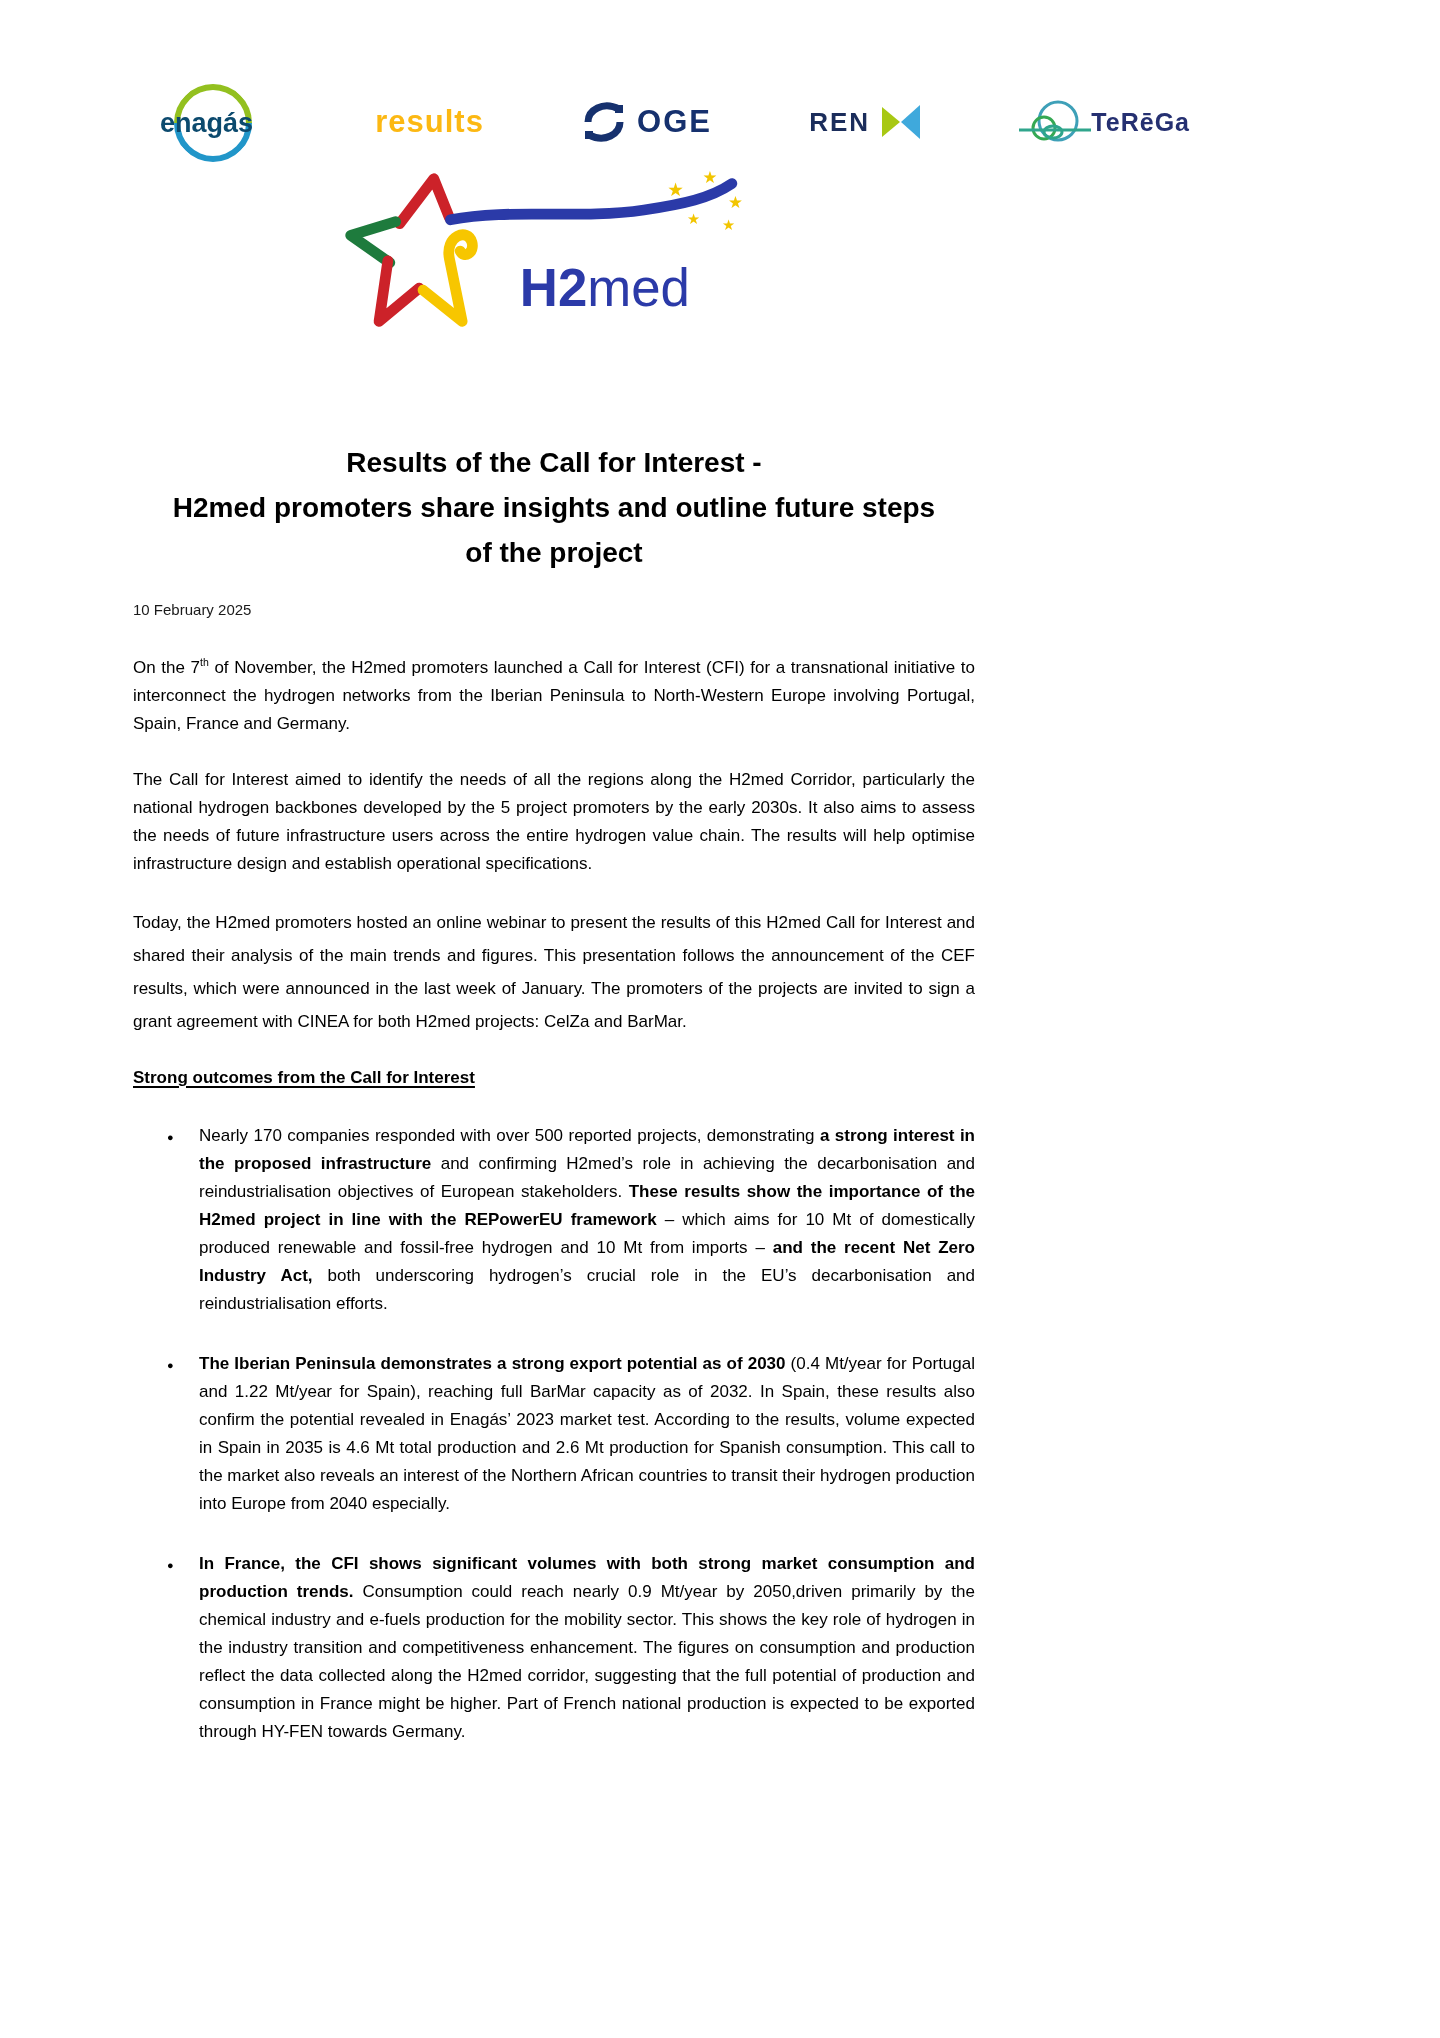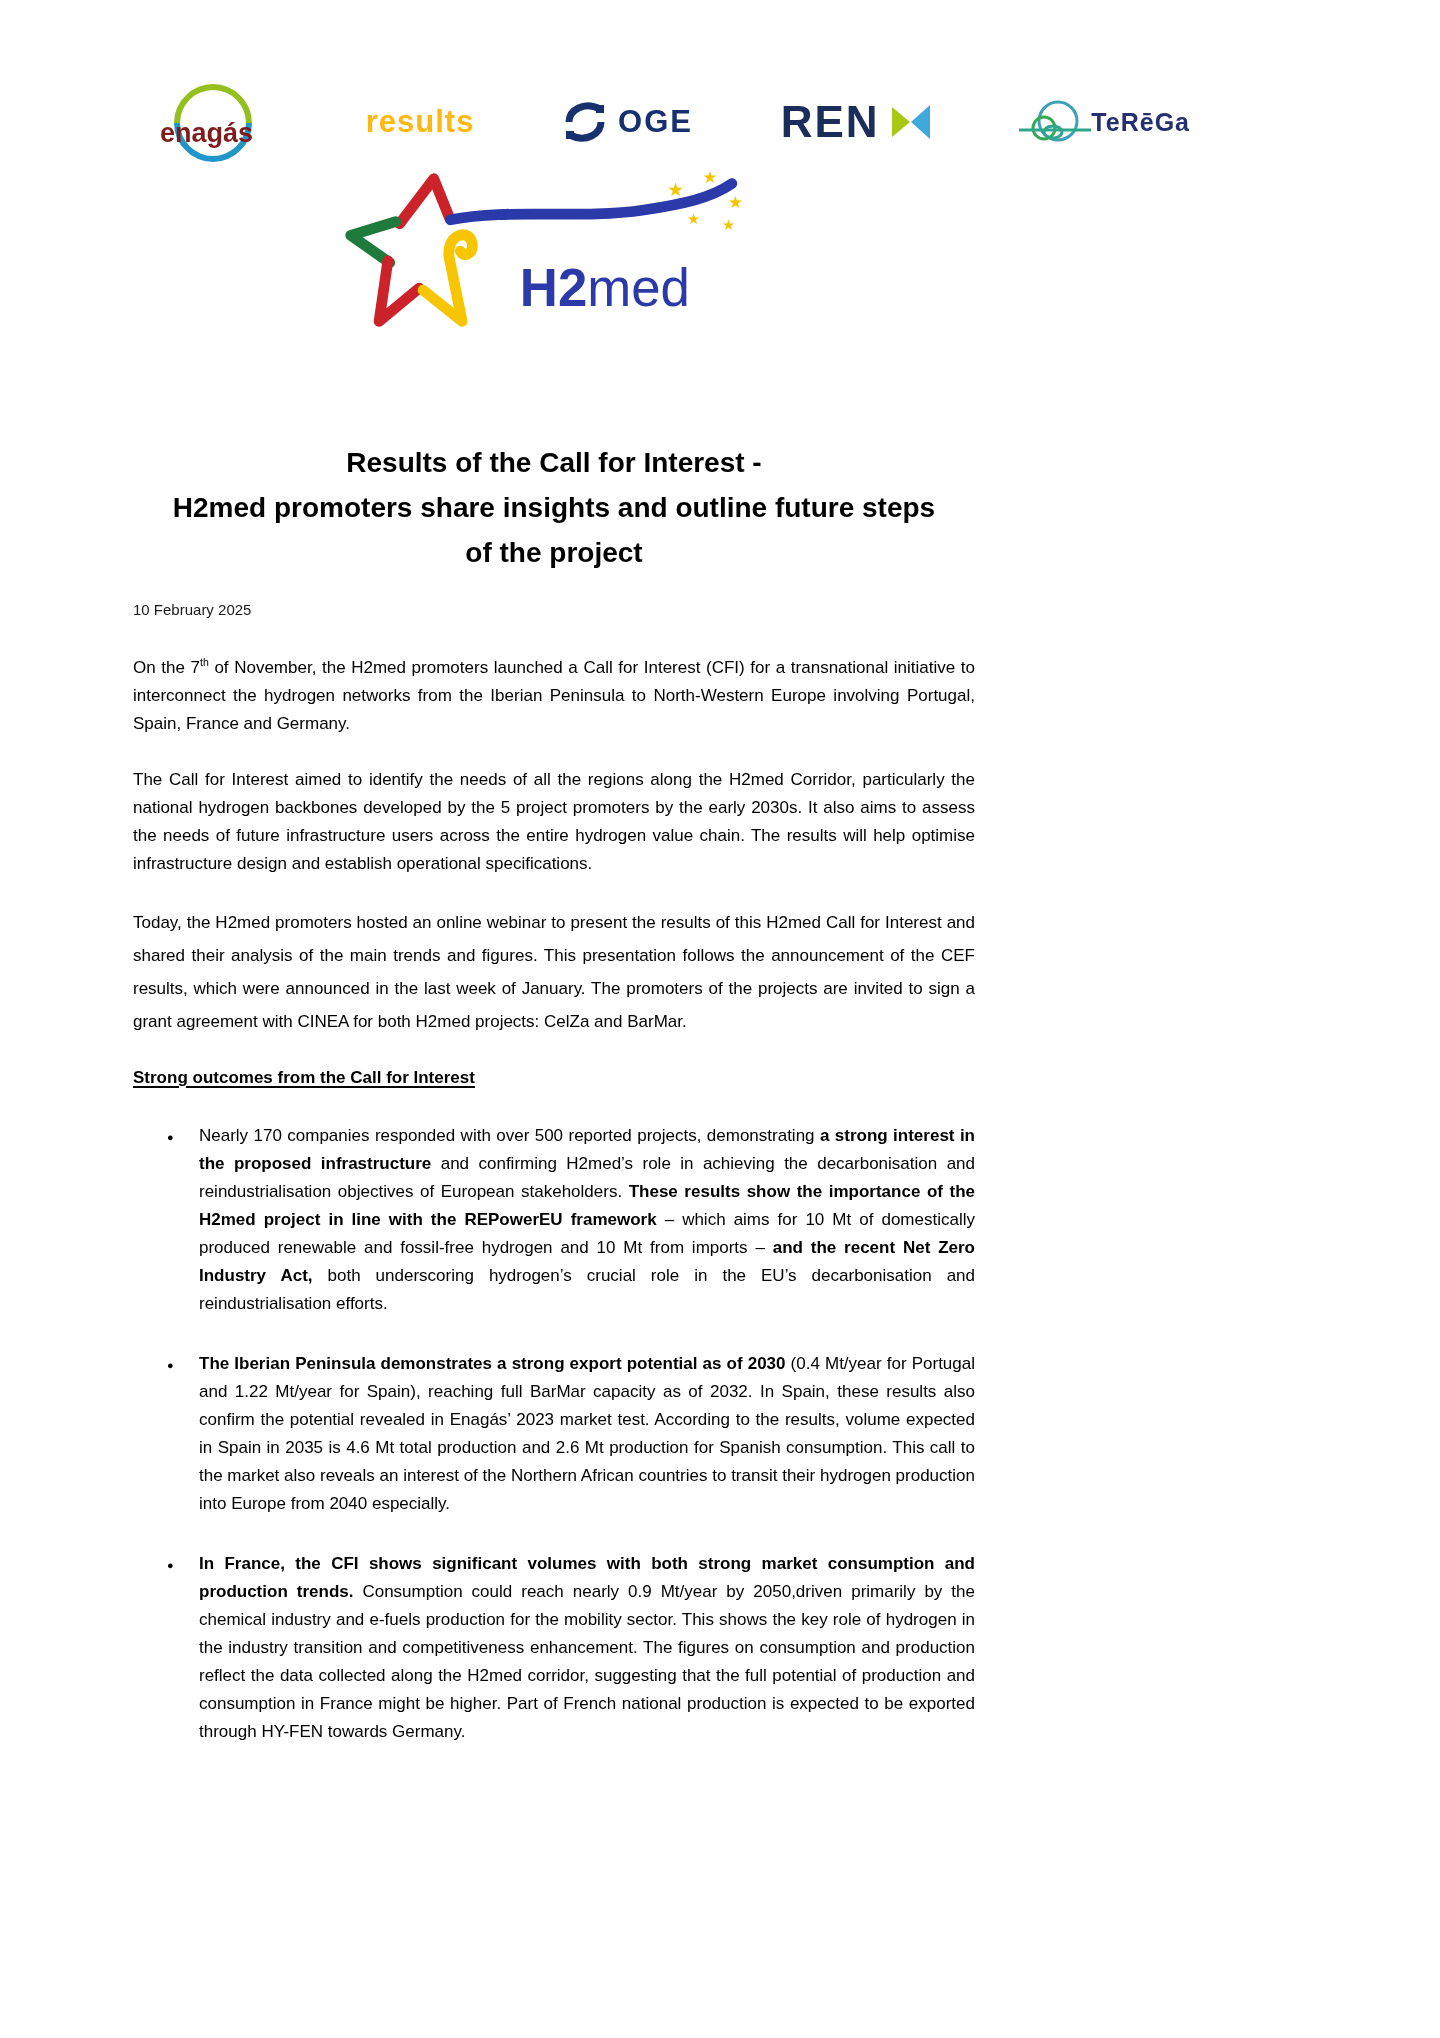--- a/index.html
+++ b/index.html
@@ -27,30 +27,30 @@
   .logo-enagas { position: relative; width: 118px; height: 80px; }
   .enagas-circle {
     position: absolute; left: 14px; top: 2px;
     width: 66px; height: 66px; border-radius: 50%;
     border: 6px solid;
     border-color: #93c01f #2196c9 #2196c9 #93c01f;
     transform: rotate(45deg);
   }
   .enagas-text {
     position: absolute; left: 0; top: 26px;
-    font-weight: bold; font-size: 27px; color: #7f1d1d; letter-spacing: 0; margin-top: 10px;
+    font-weight: bold; font-size: 27px; color: #0c4a6e; letter-spacing: 0;
   }
 
   .natran-text { font-weight: bold; font-size: 31px; color: #fcb813; letter-spacing: 1px; }
 
   .logo-oge { gap: 10px; }
   .oge-text { font-weight: bold; font-size: 31px; color: #16316e; letter-spacing: 2px; }
 
   .logo-ren { gap: 10px; }
-  .ren-text { font-weight: bold; font-size: 44px; color: #1b2d5b; letter-spacing: 2px; }
+  .ren-text { font-weight: bold; font-size: 26px; color: #1b2d5b; letter-spacing: 2px; }
 
   .logo-terega { gap: 0; }
   .terega-text { font-weight: bold; font-size: 25px; color: #253071; letter-spacing: 1px; }
 
   
   .content { margin-left: 133px; width: 842px; }
 
   .h2med-wrap { margin-top: 6px; text-align: center; }
   .h2med-svg { display: inline-block; }
 

